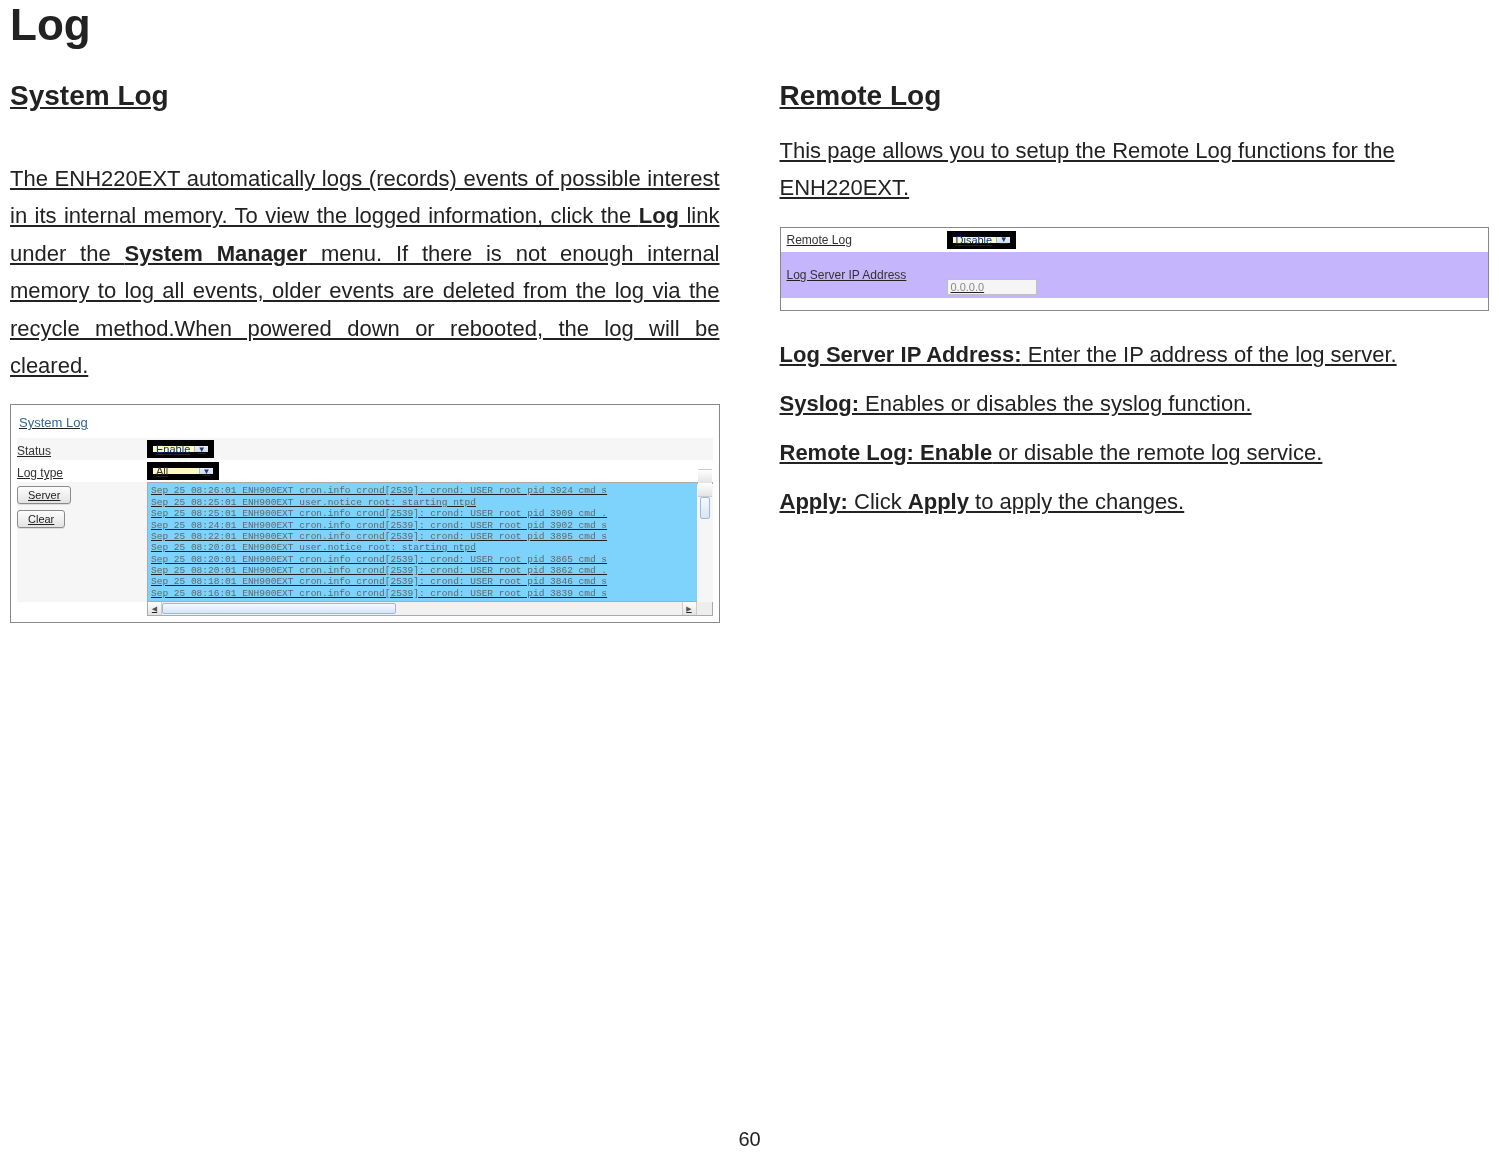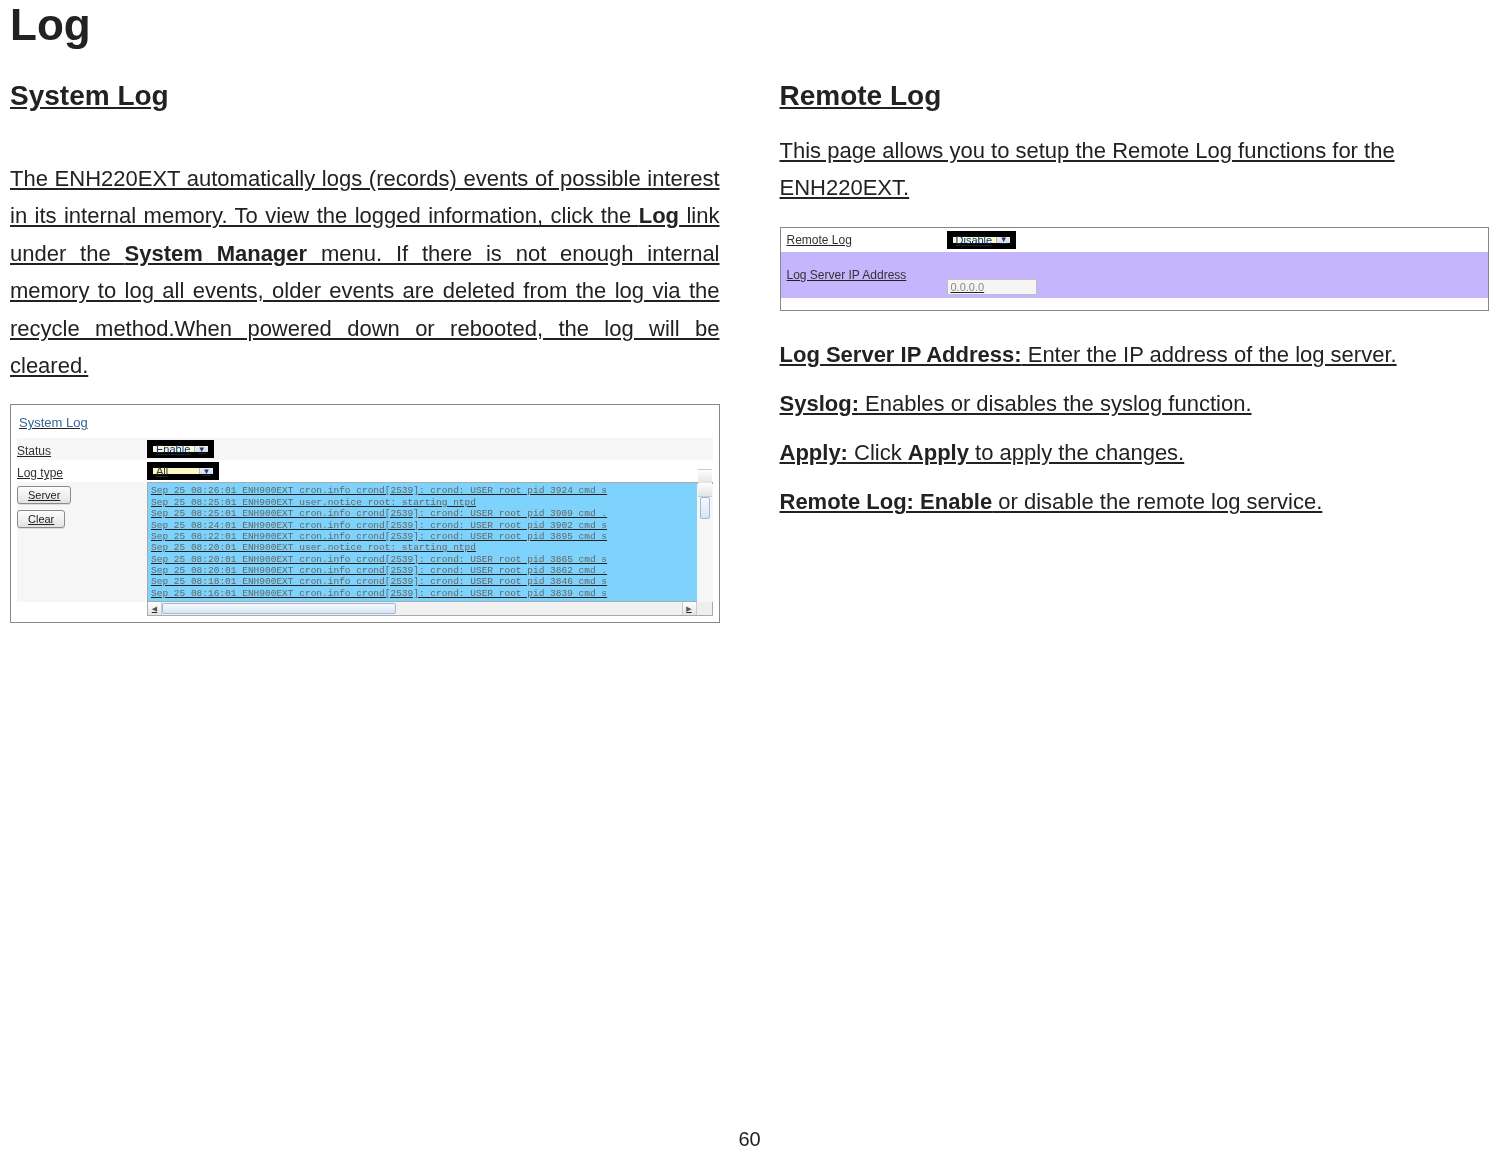--- a/index.html
+++ b/index.html
@@ -302,22 +302,22 @@
       </div>
     </div>
 
     <p class="defn">
       <span class="bold">Log Server IP Address:</span><span> Enter the IP address of the log server.</span>
     </p>
     <p class="defn">
       <span class="bold">Syslog:</span><span> Enables or disables the syslog function.</span>
     </p>
     <p class="defn">
+      <span class="bold">Remote Log: Enable</span><span> or disable the remote log service.</span>
+    </p>
+    <p class="defn">
       <span class="bold">Apply:</span><span> Click </span><span class="bold">Apply</span><span> to apply the changes.</span>
     </p>
-    <p class="defn">
-      <span class="bold">Remote Log: Enable</span><span> or disable the remote log service.</span>
-    </p>
   </div>
 
 </div>
 
 <div class="page-num">60</div>
 
 </body></html>

